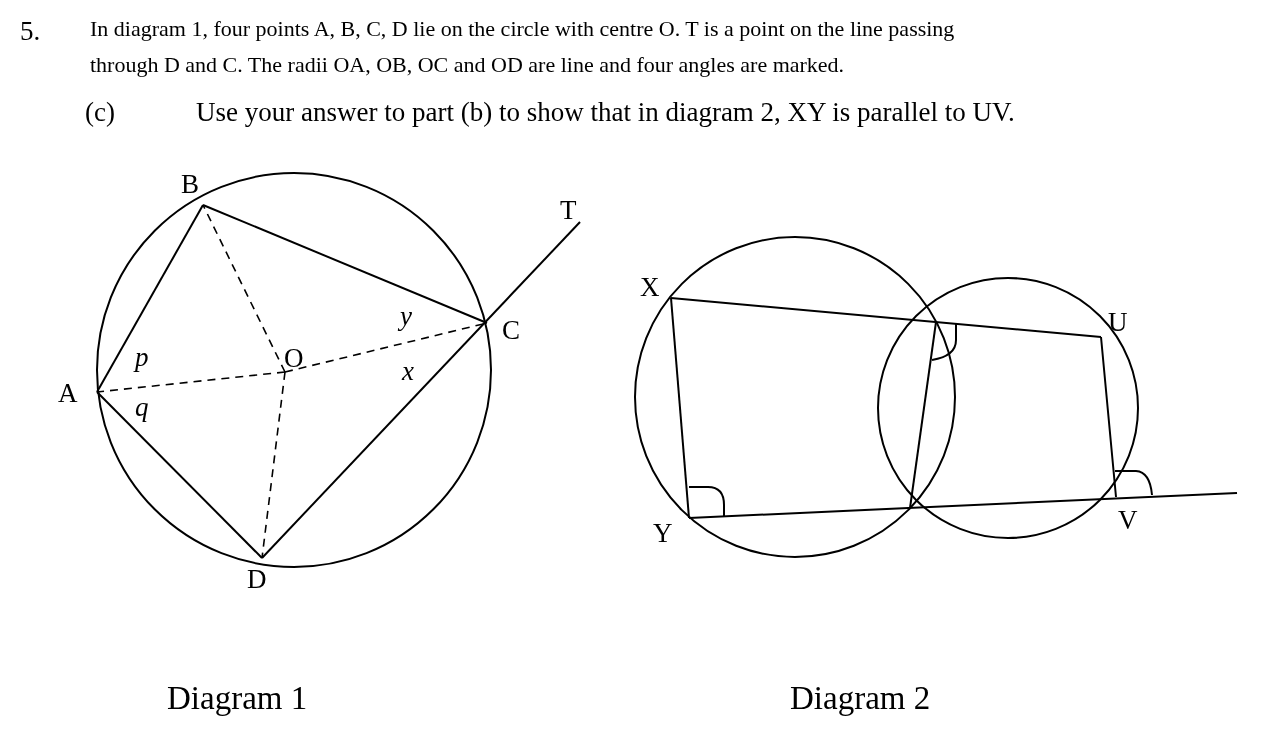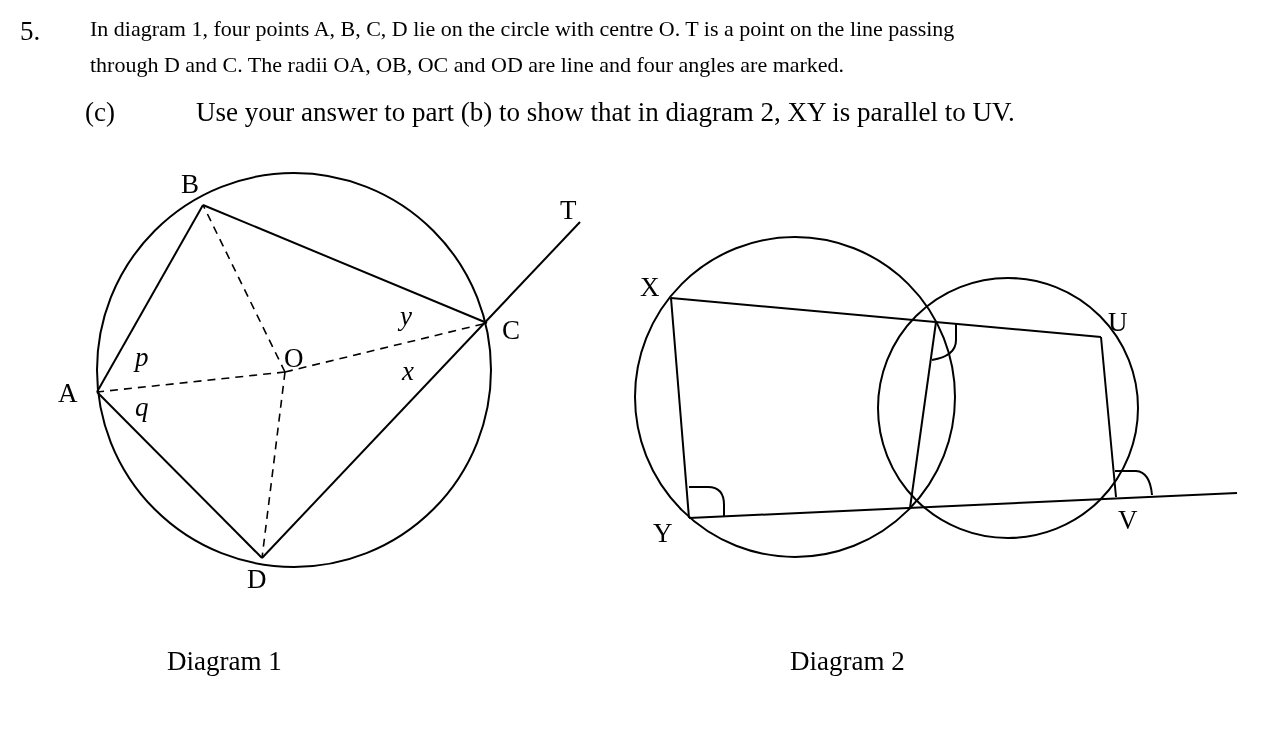--- a/index.html
+++ b/index.html
@@ -8,21 +8,21 @@
     .qnum { position: absolute; left: 20px; top: 16px; font-size: 27px; }
     .qline { position: absolute; left: 90px; font-size: 22px; white-space: nowrap; text-align: right; }
     .l1 { top: 16px; }
     .l2 { top: 52px; }
     .part { position: absolute; top: 97px; font-size: 27px; white-space: nowrap; }
     .part-label { left: 85px; }
     .part-text { left: 156px; margin-left: 40px; }
     svg.fig { position: absolute; left: 0; top: 0; }
     .lbl { font-family: "Liberation Serif", "DejaVu Serif", serif; font-size: 27px; fill: #000; }
     .ital { font-style: italic; }
-    .caption { position: absolute; top: 646px; font-size: 27px; white-space: nowrap; }
+    .caption { position: absolute; top: 680px; font-size: 33px; white-space: nowrap; }
     .cap1 { left: 167px; }
     .cap2 { left: 790px; }
   </style>
 </head>
 <body>
 
 <div class="qnum">5.</div>
 <div class="qline l1">In diagram 1, four points A, B, C, D lie on the circle with centre O. T is a point on the line passing</div>
 <div class="qline l2">through D and C. The radii OA, OB, OC and OD are line and four angles are marked.</div>
 <div class="part part-label">(c)</div>

